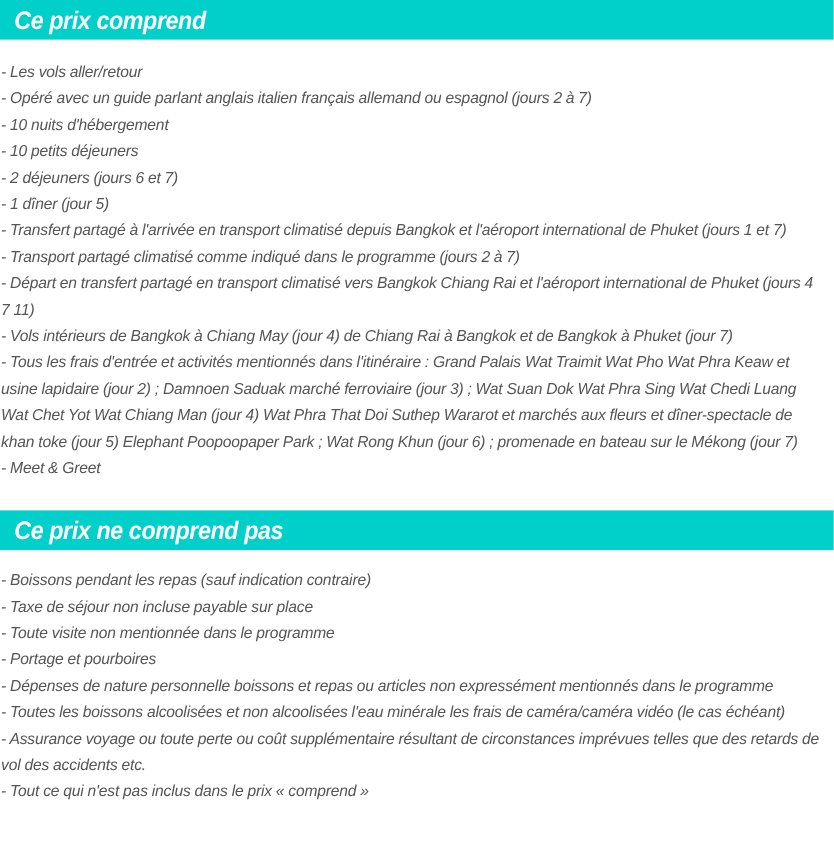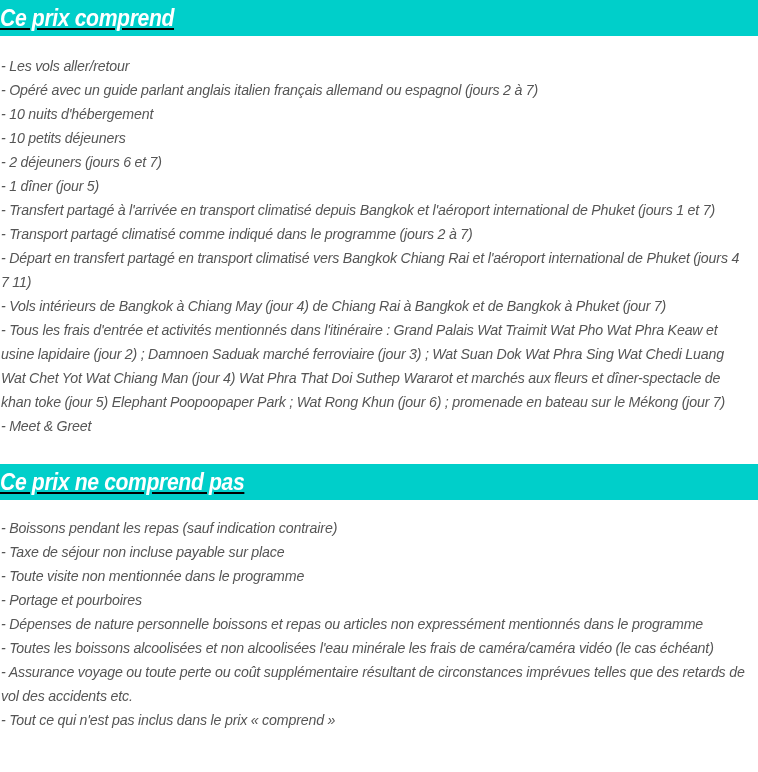--- a/index.html
+++ b/index.html
@@ -22,21 +22,21 @@
   }
 
   
   .section-header {
     width: 100%;
     box-sizing: border-box;
     background: #00cfca;
     height: 36px;
     display: flex;
     align-items: center;
-    text-decoration: underline;
+    padding-left: 13px;
   }
   .section-header .title {
     color: #ffffff;
     font-family: "Liberation Sans", sans-serif;
     font-style: italic;
     font-weight: bold;
     font-size: 23px;
     line-height: 23px;
     letter-spacing: -0.4px;
     transform: scaleX(0.92);

